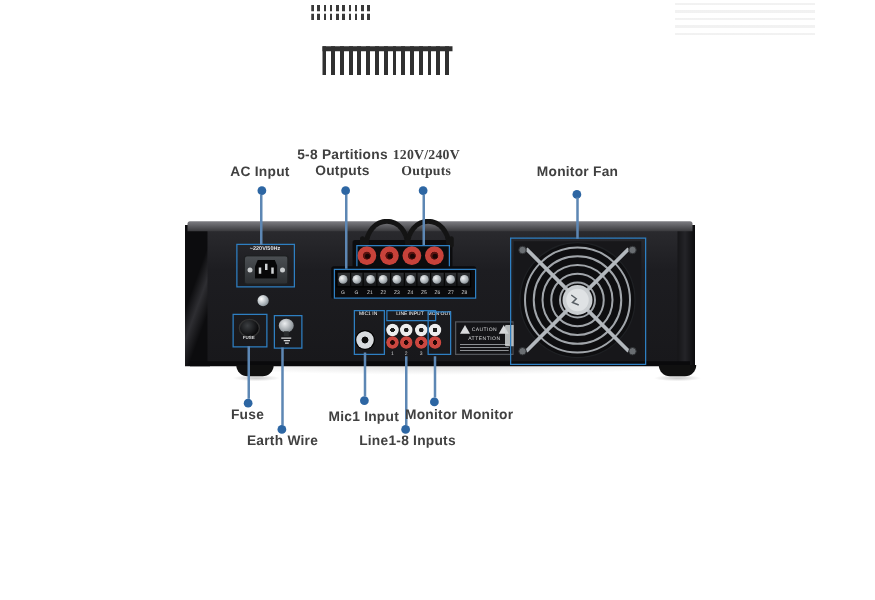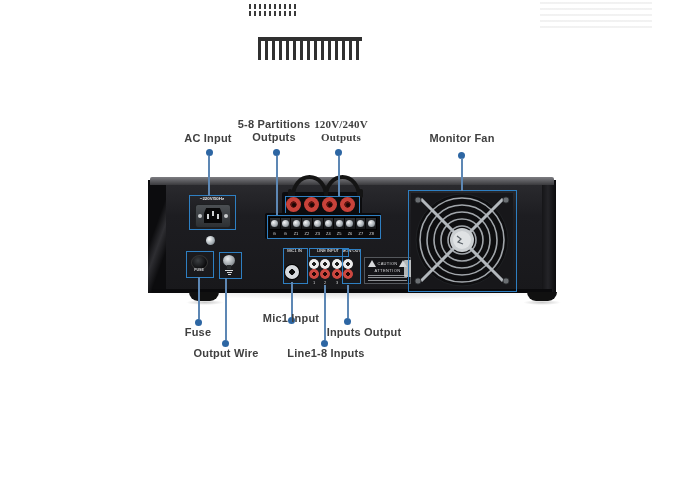--- a/index.html
+++ b/index.html
@@ -294,27 +294,27 @@
   <div class="callout-label" style="left:420px;top:132px;width:84px;">Monitor Fan</div>
   <div class="callout-dot" style="left:458px;top:152px;"></div>
   <div class="callout-line" style="left:461px;top:158px;height:33px;"></div>
 
   <div class="callout-line" style="left:198px;top:277px;height:42px;"></div>
   <div class="callout-dot" style="left:195px;top:319px;"></div>
   <div class="callout-label" style="left:168px;top:326px;width:60px;">Fuse</div>
 
   <div class="callout-line" style="left:225px;top:278px;height:62px;"></div>
   <div class="callout-dot" style="left:222px;top:340px;"></div>
-  <div class="callout-label" style="left:191px;top:347px;width:70px;">Output Wire</div>
+  <div class="callout-label" style="left:191px;top:347px;width:70px;">Earth Wire</div>
 
   <div class="callout-line" style="left:291px;top:282px;height:35px;"></div>
   <div class="callout-dot" style="left:288px;top:317px;"></div>
-  <div class="callout-label" style="left:256px;top:312px;width:70px;">Mic1 Input</div>
+  <div class="callout-label" style="left:256px;top:328px;width:70px;">Mic1 Input</div>
 
   <div class="callout-line" style="left:324px;top:285px;height:55px;"></div>
   <div class="callout-dot" style="left:321px;top:340px;"></div>
   <div class="callout-label" style="left:286px;top:347px;width:80px;">Line1-8 Inputs</div>
 
   <div class="callout-line" style="left:347px;top:285px;height:33px;"></div>
   <div class="callout-dot" style="left:344px;top:318px;"></div>
-  <div class="callout-label" style="left:324px;top:326px;width:80px;">Inputs Output</div>
+  <div class="callout-label" style="left:324px;top:326px;width:80px;">Monitor Monitor</div>
 
 </div>
 
 </body></html>

